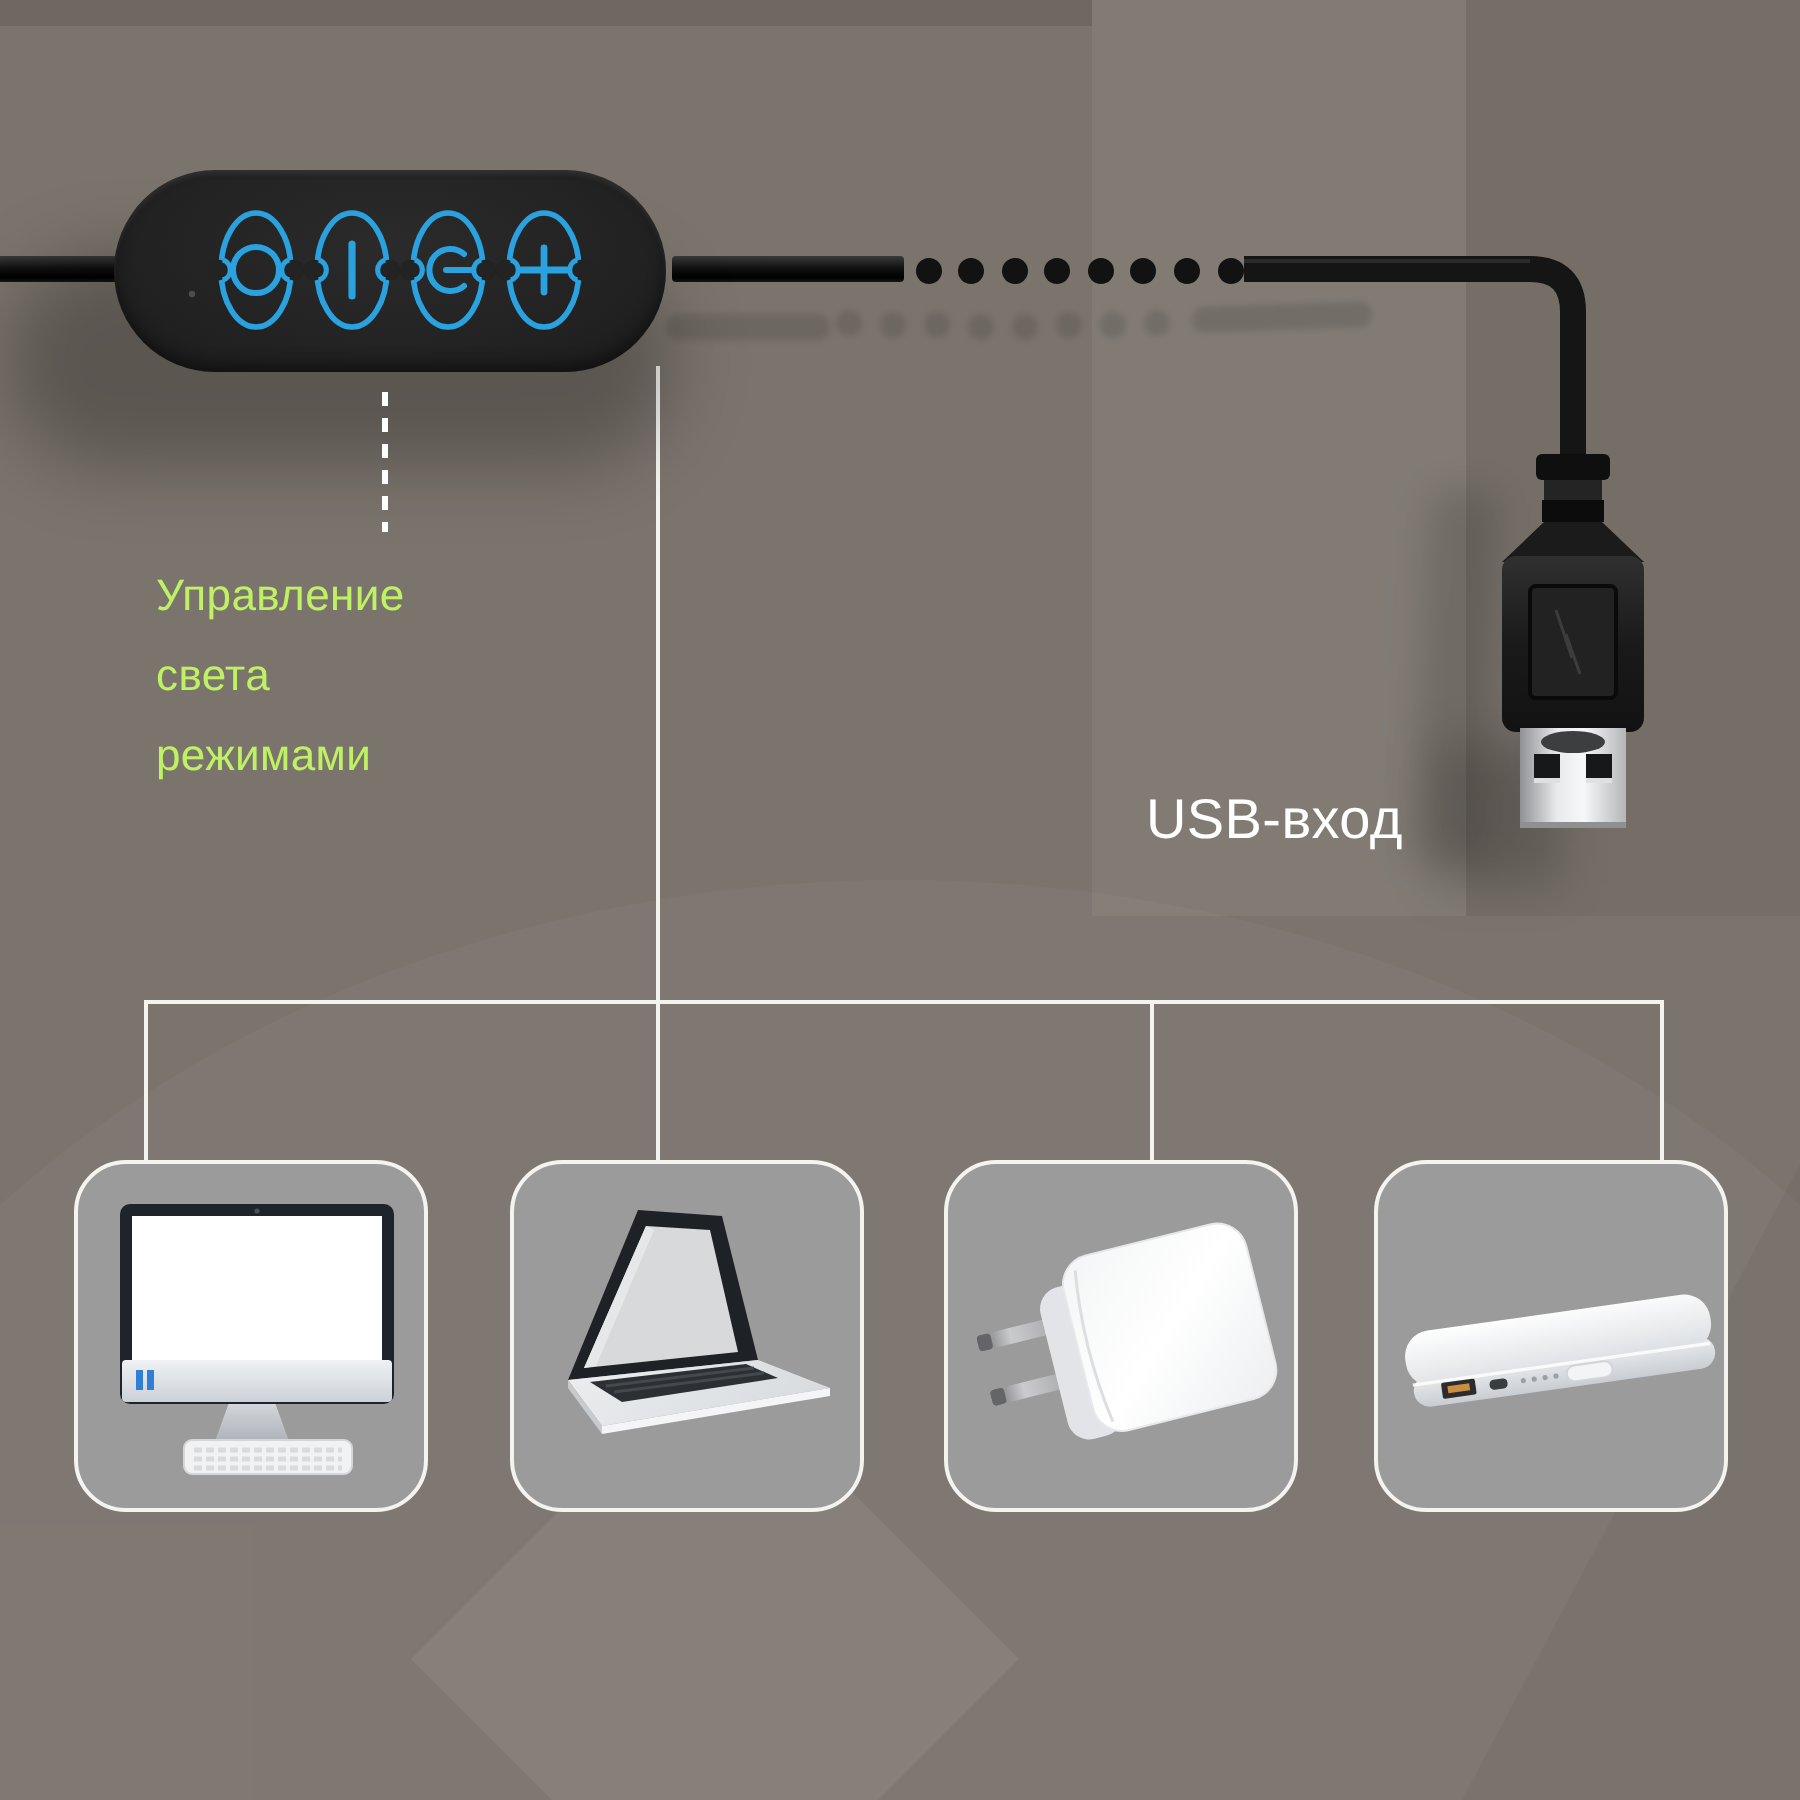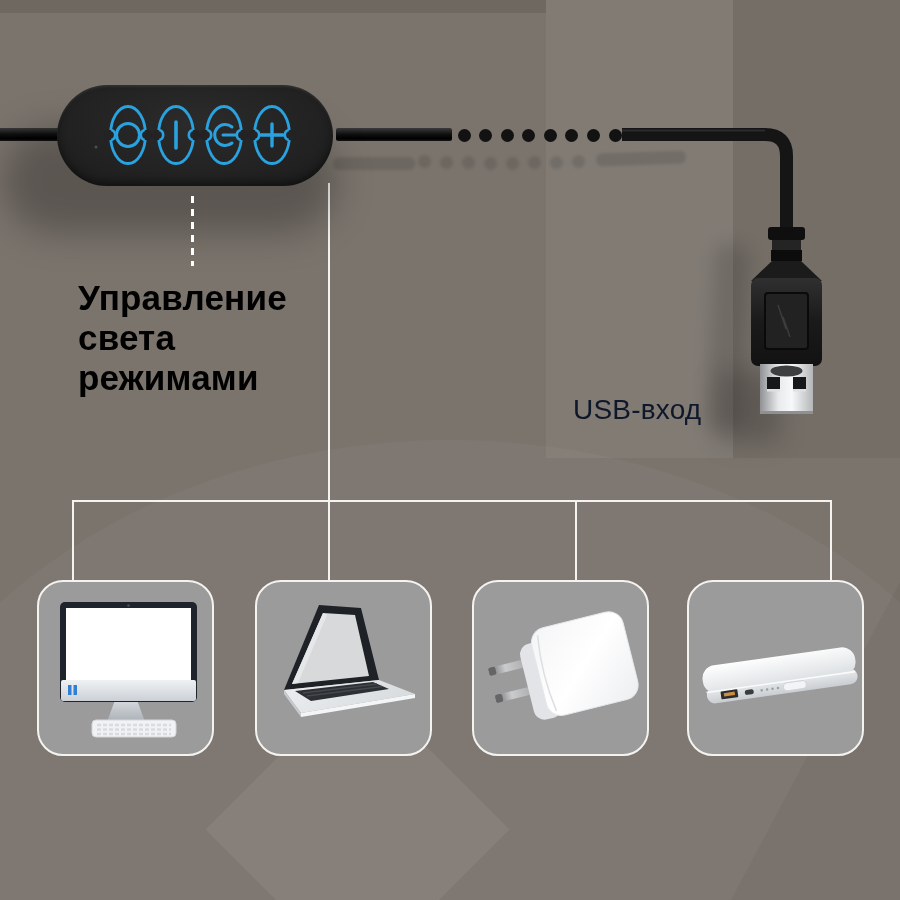--- a/index.html
+++ b/index.html
@@ -26,23 +26,23 @@
   .cable-dot{width:13px;height:13px;border-radius:50%;background:#121212;}
   .shadow-dot{width:13px;height:13px;border-radius:50%;background:rgba(0,0,0,0.11);filter:blur(1.5px);}
   .shadow-bar{background:rgba(0,0,0,0.11);border-radius:6px;filter:blur(1.5px);}
   .dash-line{
     width:3px;
     background:repeating-linear-gradient(to bottom,#ffffff 0 7px,transparent 7px 13px);
   }
   .wline{background:#f5f3f0;}
   
   .caption{
-    color:#000000;font-size:35px;line-height:40px;font-weight:700;letter-spacing:.2px;
-  }
-  .usb-caption{color:#0f172a;font-size:28px;font-weight:500;letter-spacing:.2px;}
+    color:#bef264;font-size:22px;line-height:40px;font-weight:400;letter-spacing:.2px;
+  }
+  .usb-caption{color:#ffffff;font-size:28px;font-weight:500;letter-spacing:.2px;}
   
   .device-box{
     width:177px;height:176px;border:2px solid #f5f3f0;border-radius:26px;
     background:#9b9b9b;box-sizing:border-box;overflow:hidden;
   }
   .device-box svg{display:block;width:100%;height:100%;}
   .usb-shadow1{left:712px;top:245px;width:32px;height:185px;background:rgba(0,0,0,0.15);
     filter:blur(10px);transform:rotate(3deg);}
   .usb-shadow2{left:718px;top:372px;width:62px;height:70px;background:rgba(0,0,0,0.18);filter:blur(12px);}
 </style>

